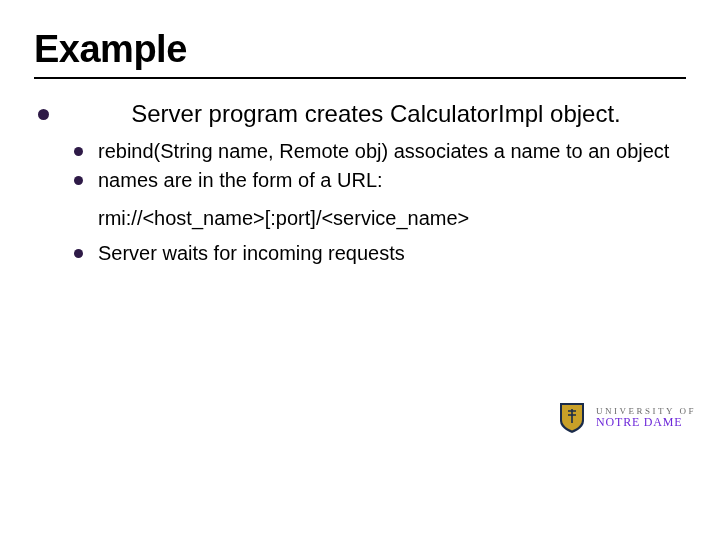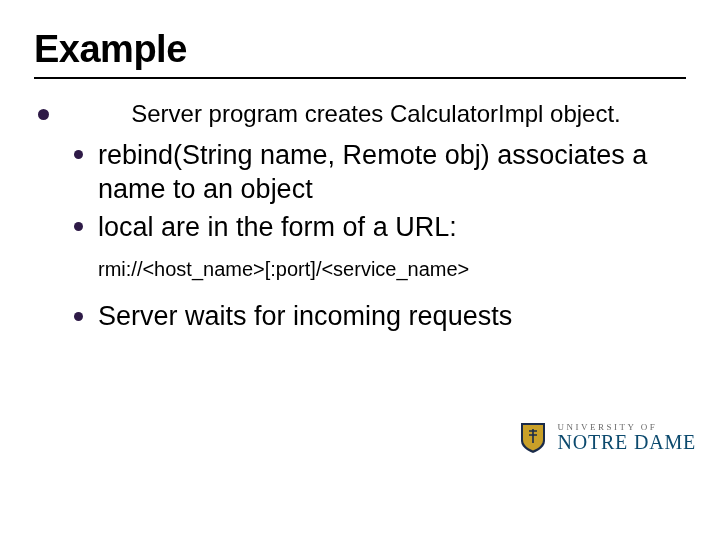--- a/index.html
+++ b/index.html
@@ -56,21 +56,21 @@
     background: #2e1a47;
   }
   ul.sub {
     list-style: none;
     padding: 0 0 0 40px;
     margin: 10px 0 0 0;
   }
   ul.sub > li {
     position: relative;
     padding-left: 24px;
-    font-size: 27px;
+    font-size: 20px;
     line-height: 1.25;
     margin-bottom: 4px;
   }
   ul.sub > li::before {
     content: "";
     position: absolute;
     left: 0;
     top: 0.42em;
     width: 9px;
     height: 9px;
@@ -79,70 +79,70 @@
   }
   .subtext {
     font-size: 20px;
     line-height: 1.3;
     margin-left: 64px;
     margin-top: 12px;
   }
   .footer {
     position: absolute;
     right: 24px;
-    bottom: 0;
+    bottom: 20px;
     display: flex;
     align-items: center;
     gap: 10px;
   }
   .shield svg {
     width: 28px;
     height: 34px;
     display: block;
   }
   .nd-text {
     line-height: 1.05;
   }
   .nd-univ {
     font-family: Georgia, "Times New Roman", serif;
     font-size: 9px;
     letter-spacing: 2.5px;
     color: #6b6b6b;
   }
   .nd-name {
     font-family: Georgia, "Times New Roman", serif;
-    font-size: 20px;
+    font-size: 12px;
     letter-spacing: 0.8px;
-    color: #0c4a6e;
+    color: #6d28d9;
   }
 </style>
 </head>
 <body>
 
 <div class="slide">
   <h1 class="title">Example</h1>
   <div class="hr"></div>
 
   <ul class="top">
     <li>
       <span>Server program creates CalculatorImpl object.</span>
     </li>
   </ul>
 
   <ul class="sub">
     <li>
       <span>rebind(String name, Remote obj) associates a name to an object</span>
     </li>
     <li>
-      <span>local are in the form of a URL:</span>
+      <span>names are in the form of a URL:</span>
     </li>
   </ul>
   <div class="subtext">rmi://&lt;host_name&gt;[:port]/&lt;service_name&gt;</div>
 
-  <ul class="sub" style="margin-top:18px;">
+  <ul class="sub" style="margin-top:10px;">
     <li>
       <span>Server waits for incoming requests</span>
     </li>
   </ul>
 
   <div class="footer">
     <div class="shield">
       <svg viewBox="0 0 28 34">
         <path d="M2 2 H26 V20 C26 28 14 32 14 32 C14 32 2 28 2 20 Z" fill="#1a2b4a"></path>
         <path d="M4 4 H24 V19 C24 26 14 29.5 14 29.5 C14 29.5 4 26 4 19 Z" fill="#c9a028"></path>

